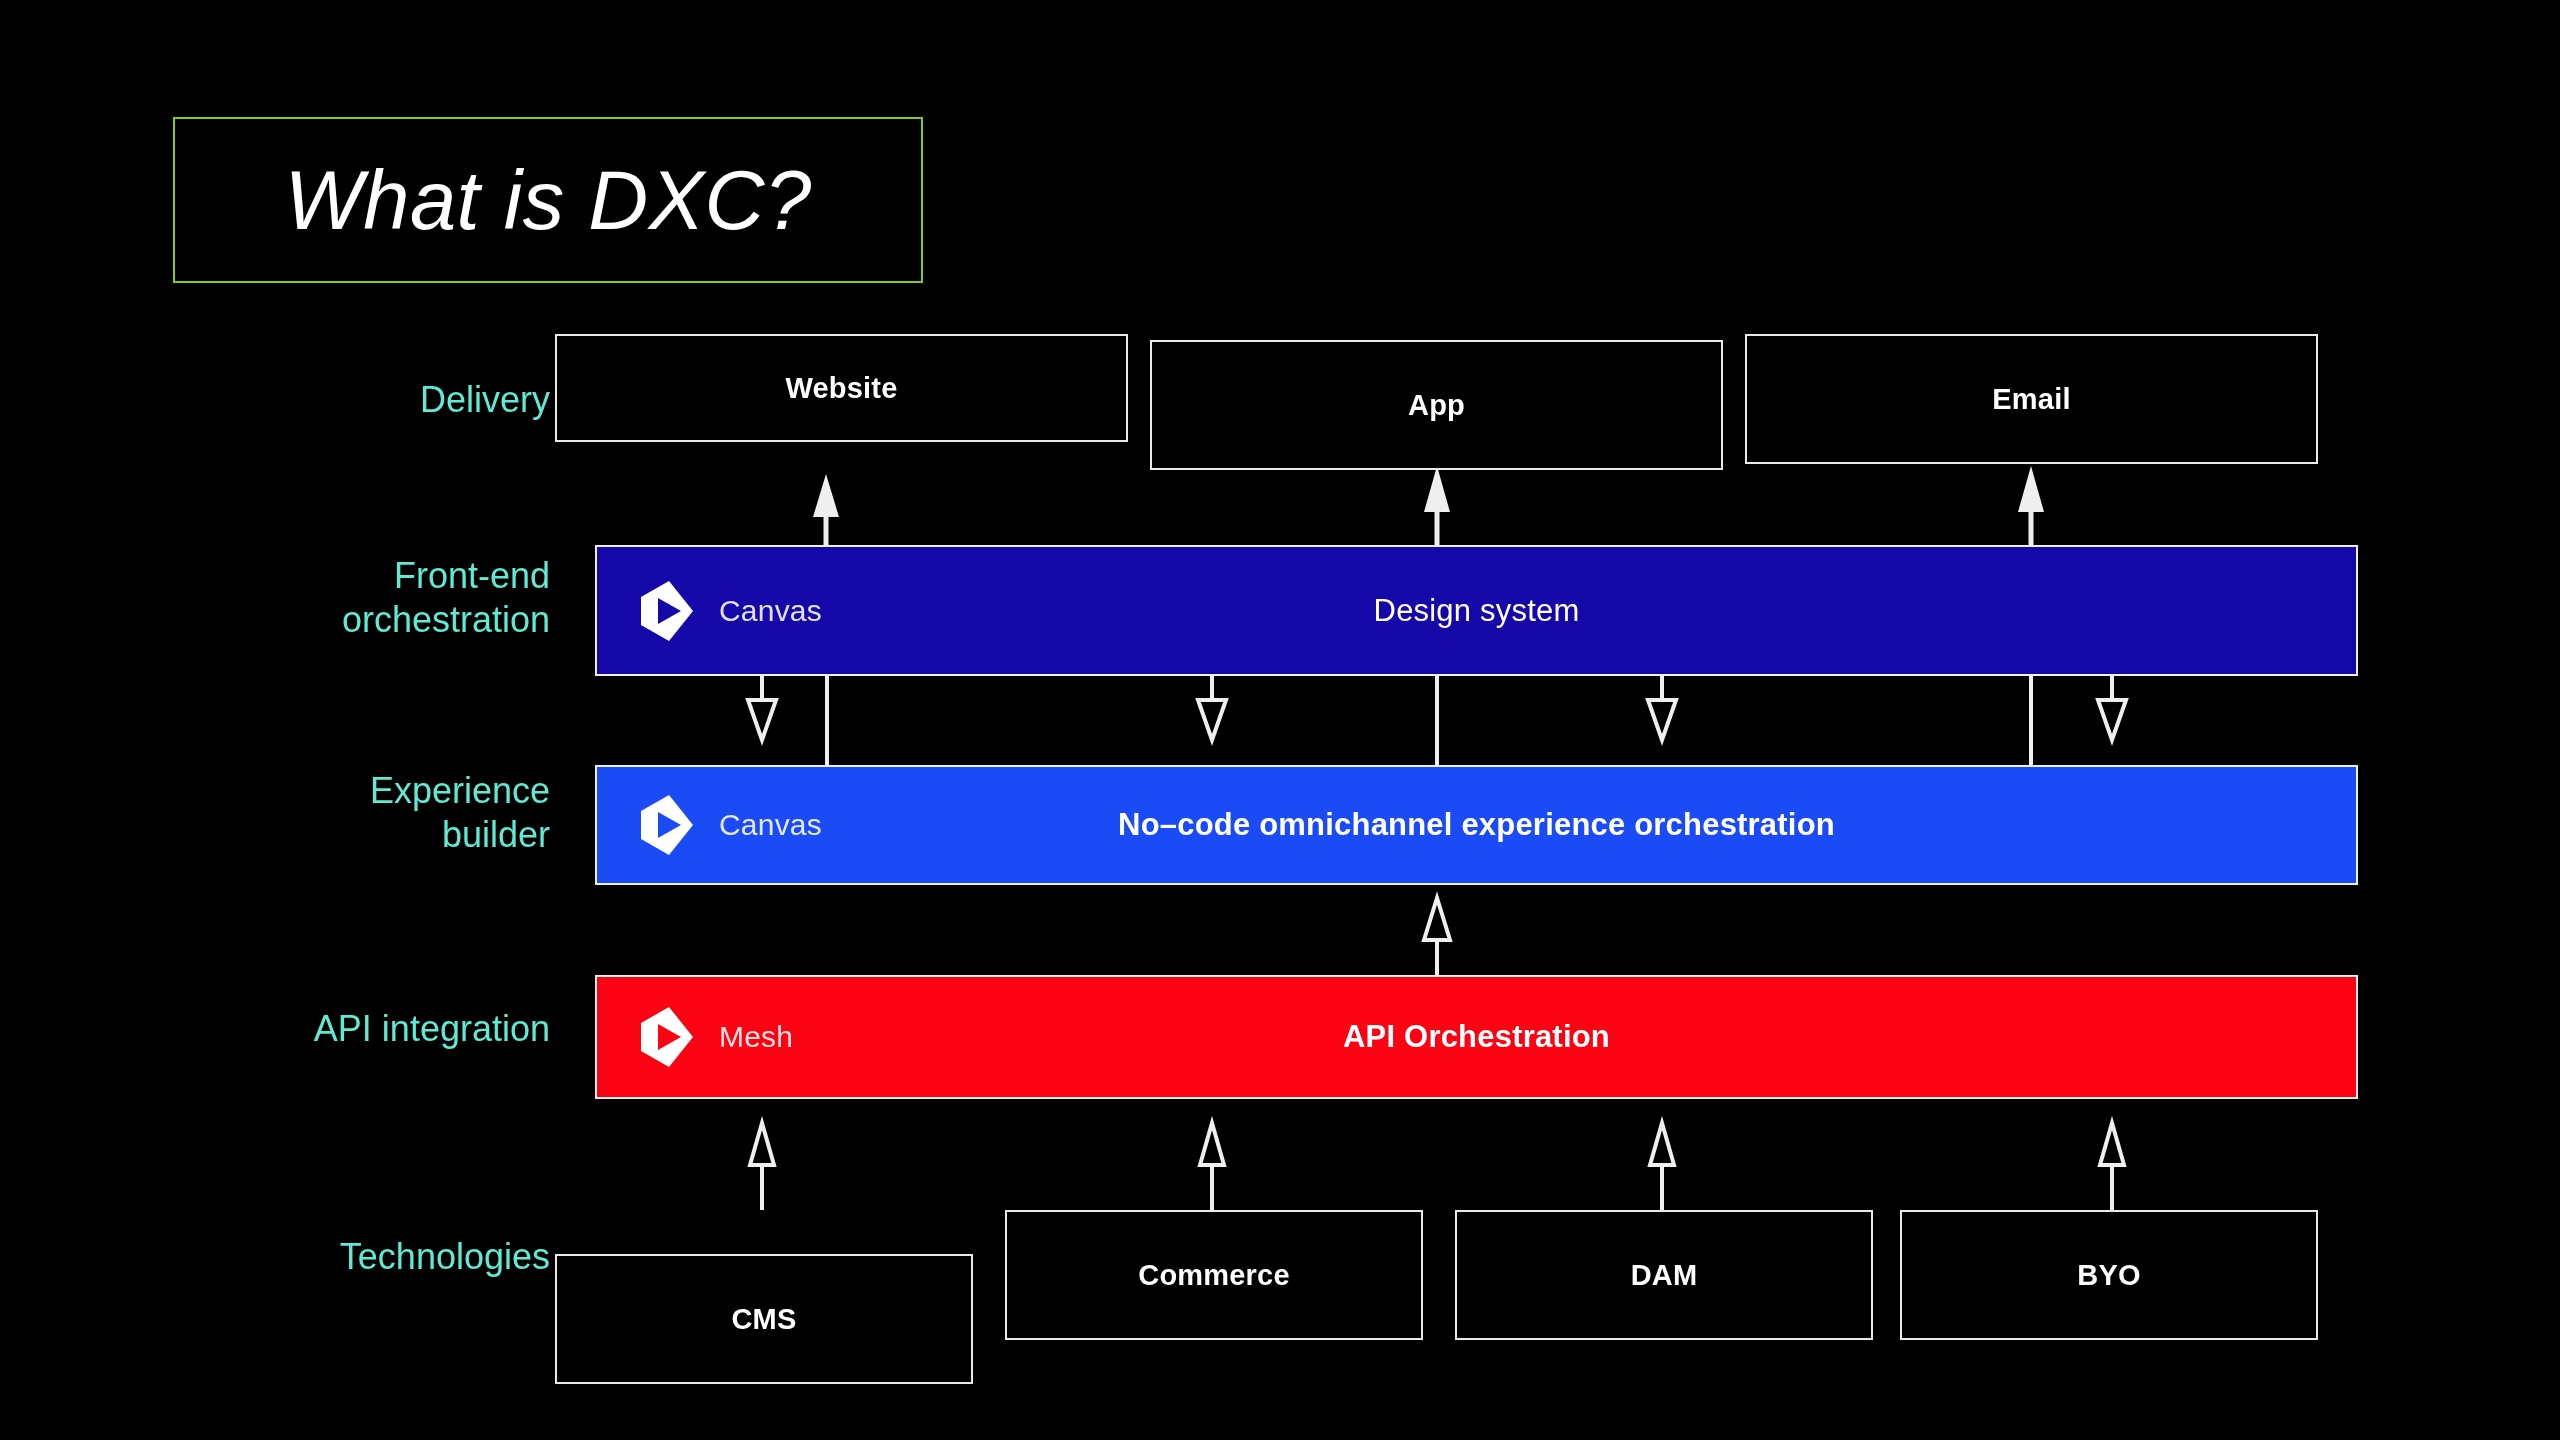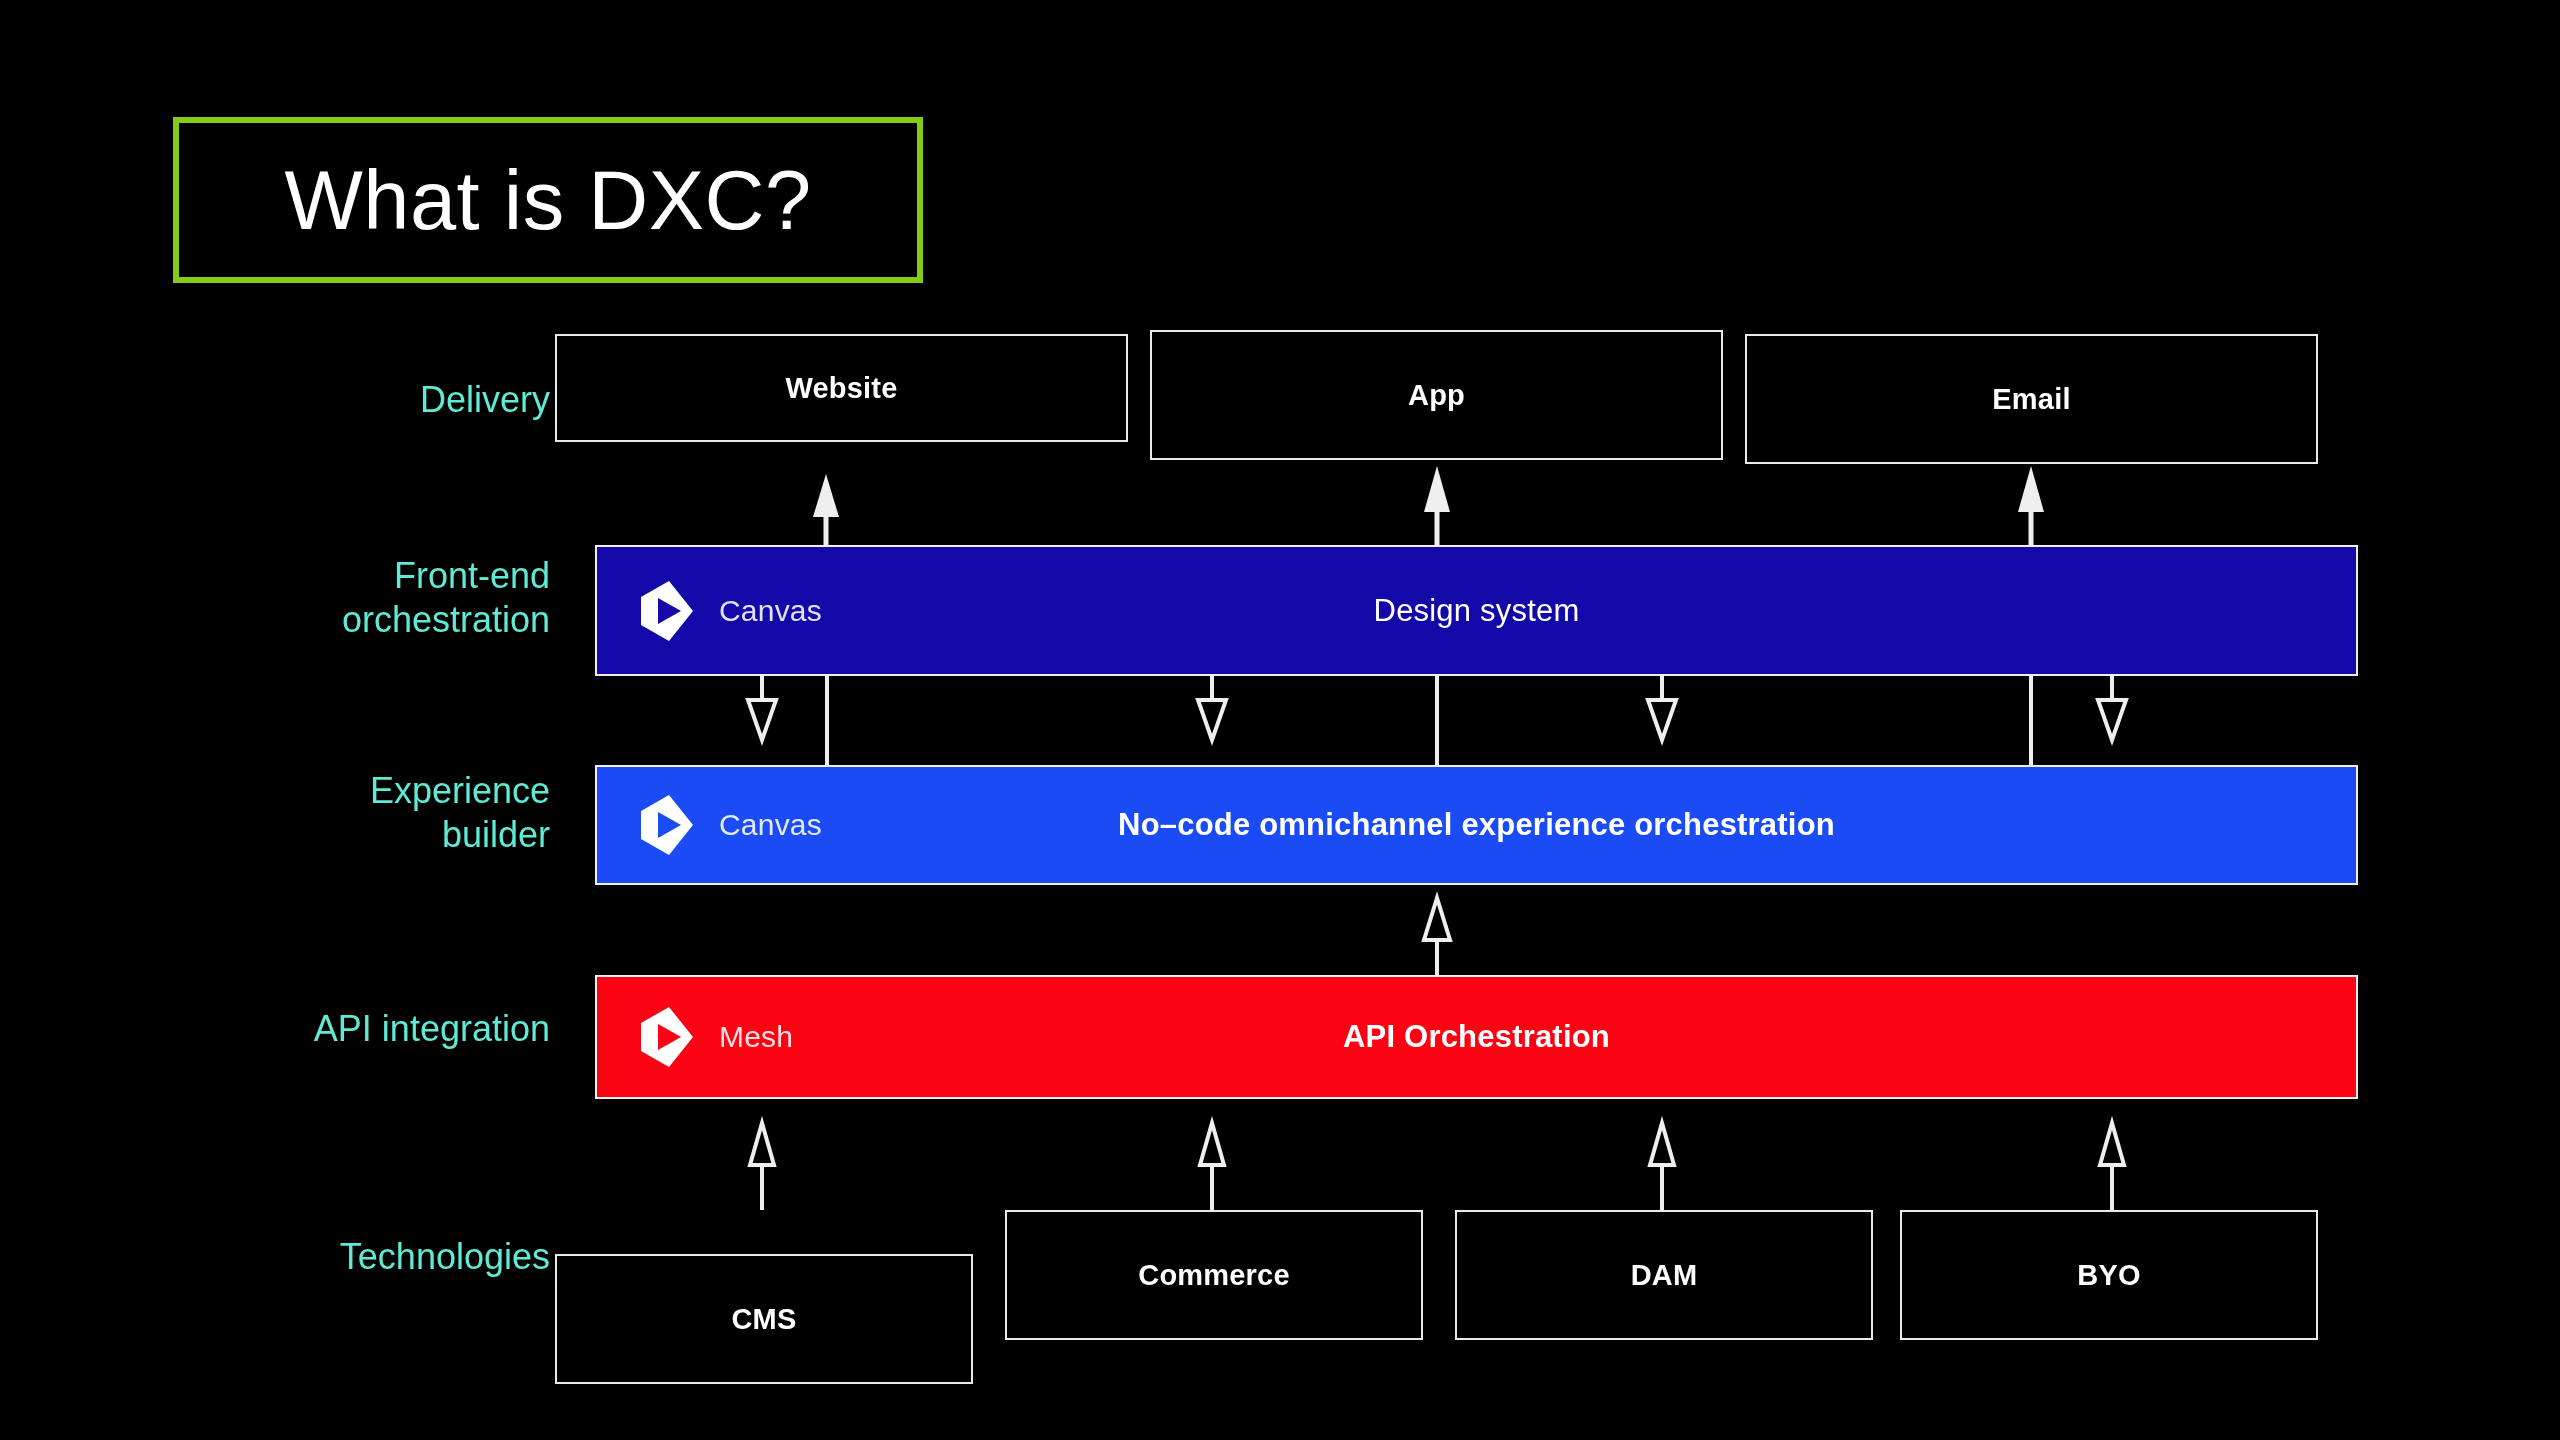--- a/index.html
+++ b/index.html
@@ -16,25 +16,26 @@
     position: relative;
   }
 
   
   #title-box {
     position: absolute;
     left: 173px;
     top: 117px;
     width: 750px;
     height: 166px;
-    border: 6px solid #84cc16;
+    border: 2px solid #84cc16;
     box-sizing: border-box;
     display: flex;
     align-items: center;
     justify-content: center;
+    font-style: italic;
   }
   #title-text {
     font-size: 83px;
     font-weight: 200;
     letter-spacing: 0.5px;
     line-height: 1;
     color: #ffffff;
     white-space: nowrap;
   }
 
@@ -189,21 +190,21 @@
       <line x1="1662" y1="1210" x2="1662" y2="1165"></line>
       <polygon points="1662,1123 1650,1165 1674,1165"></polygon>
       <line x1="2112" y1="1210" x2="2112" y2="1165"></line>
       <polygon points="2112,1123 2100,1165 2124,1165"></polygon>
     </g>
   </svg>
 
   <div class="outline-box" style="left:555px; top:334px; width:573px; height:108px;">
     <span class="box-label">Website</span>
   </div>
-  <div class="outline-box" style="left:1150px; top:330px; width:573px; height:130px;">
+  <div class="outline-box" style="left:1150px; top:340px; width:573px; height:130px;">
     <span class="box-label">App</span>
   </div>
   <div class="outline-box" style="left:1745px; top:334px; width:573px; height:130px;">
     <span class="box-label">Email</span>
   </div>
 
   <div class="color-bar" id="bar-front-end" style="left:555px; top:545px; width:1763px; height:131px; background:#1409a8;">
     <div class="bar-brand">
       <svg class="brand-logo" viewBox="0 0 64 64">
         <polygon points="6,18 34,2 58,32 34,62 6,46" fill="#ffffff"></polygon>

